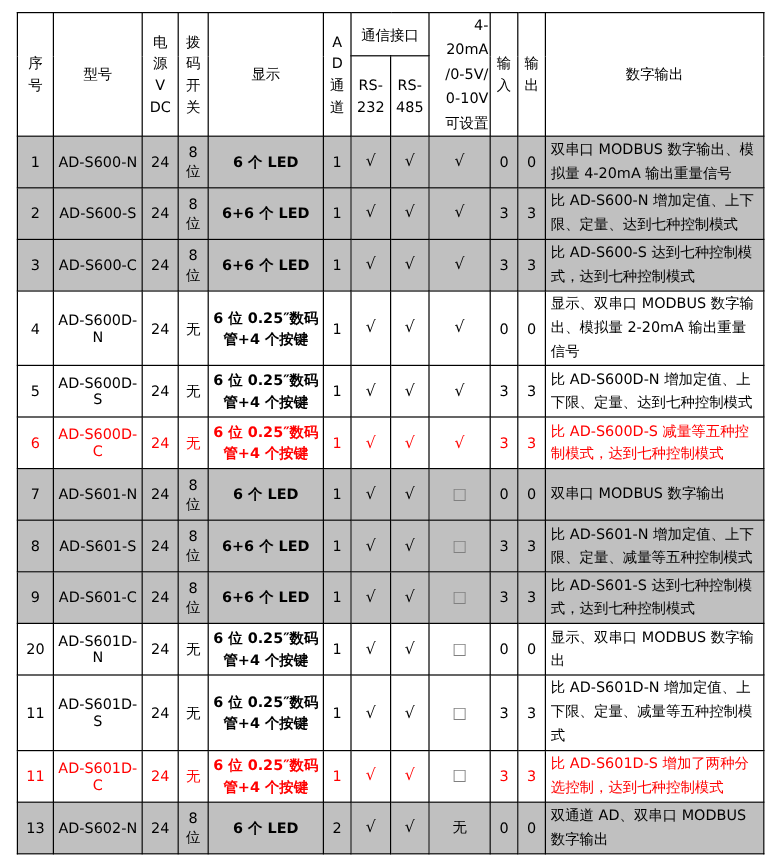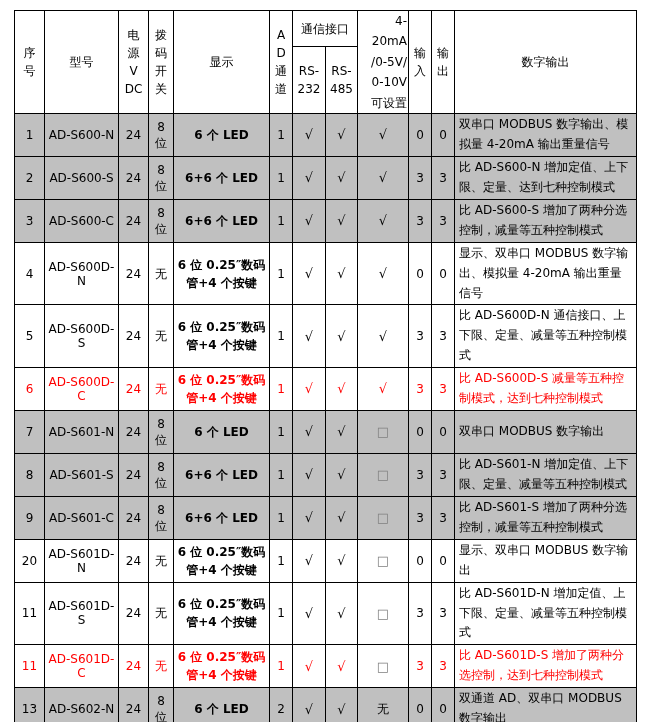--- a/index.html
+++ b/index.html
@@ -148,49 +148,49 @@
         <td>24</td>
         <td class="pre">8
 位</td>
         <td class="disp">6+6 个 LED</td>
         <td>1</td>
         <td><span class="sym-check">√</span></td>
         <td><span class="sym-check">√</span></td>
         <td><span class="sym-check">√</span></td>
         <td>3</td>
         <td>3</td>
-        <td class="func">比 AD-S600-S 增加了两种分选控制，减量等五种控制模式</td>
+        <td class="func">比 AD-S600-S 达到七种控制模式，达到七种控制模式</td>
       </tr>
       <tr class="">
         <td>4</td>
         <td>AD-S600D-N</td>
         <td>24</td>
         <td class="pre">无</td>
         <td class="disp">6 位 0.25″数码管+4 个按键</td>
         <td>1</td>
         <td><span class="sym-check">√</span></td>
         <td><span class="sym-check">√</span></td>
         <td><span class="sym-check">√</span></td>
         <td>0</td>
         <td>0</td>
-        <td class="func">显示、双串口 MODBUS 数字输出、模拟量 4-20mA 输出重量信号</td>
+        <td class="func">显示、双串口 MODBUS 数字输出、模拟量 2-20mA 输出重量信号</td>
       </tr>
       <tr class="">
         <td>5</td>
         <td>AD-S600D-S</td>
         <td>24</td>
         <td class="pre">无</td>
         <td class="disp">6 位 0.25″数码管+4 个按键</td>
         <td>1</td>
         <td><span class="sym-check">√</span></td>
         <td><span class="sym-check">√</span></td>
         <td><span class="sym-check">√</span></td>
         <td>3</td>
         <td>3</td>
-        <td class="func">比 AD-S600D-N 通信接口、上下限、定量、减量等五种控制模式</td>
+        <td class="func">比 AD-S600D-N 增加定值、上下限、定量、达到七种控制模式</td>
       </tr>
       <tr class=" hl">
         <td>6</td>
         <td>AD-S600D-C</td>
         <td>24</td>
         <td class="pre">无</td>
         <td class="disp">6 位 0.25″数码管+4 个按键</td>
         <td>1</td>
         <td><span class="sym-check">√</span></td>
         <td><span class="sym-check">√</span></td>
@@ -235,21 +235,21 @@
         <td>24</td>
         <td class="pre">8
 位</td>
         <td class="disp">6+6 个 LED</td>
         <td>1</td>
         <td><span class="sym-check">√</span></td>
         <td><span class="sym-check">√</span></td>
         <td><span class="sym-box">□</span></td>
         <td>3</td>
         <td>3</td>
-        <td class="func">比 AD-S601-S 增加了两种分选控制，减量等五种控制模式</td>
+        <td class="func">比 AD-S601-S 达到七种控制模式，达到七种控制模式</td>
       </tr>
       <tr class="">
         <td>20</td>
         <td>AD-S601D-N</td>
         <td>24</td>
         <td class="pre">无</td>
         <td class="disp">6 位 0.25″数码管+4 个按键</td>
         <td>1</td>
         <td><span class="sym-check">√</span></td>
         <td><span class="sym-check">√</span></td>

